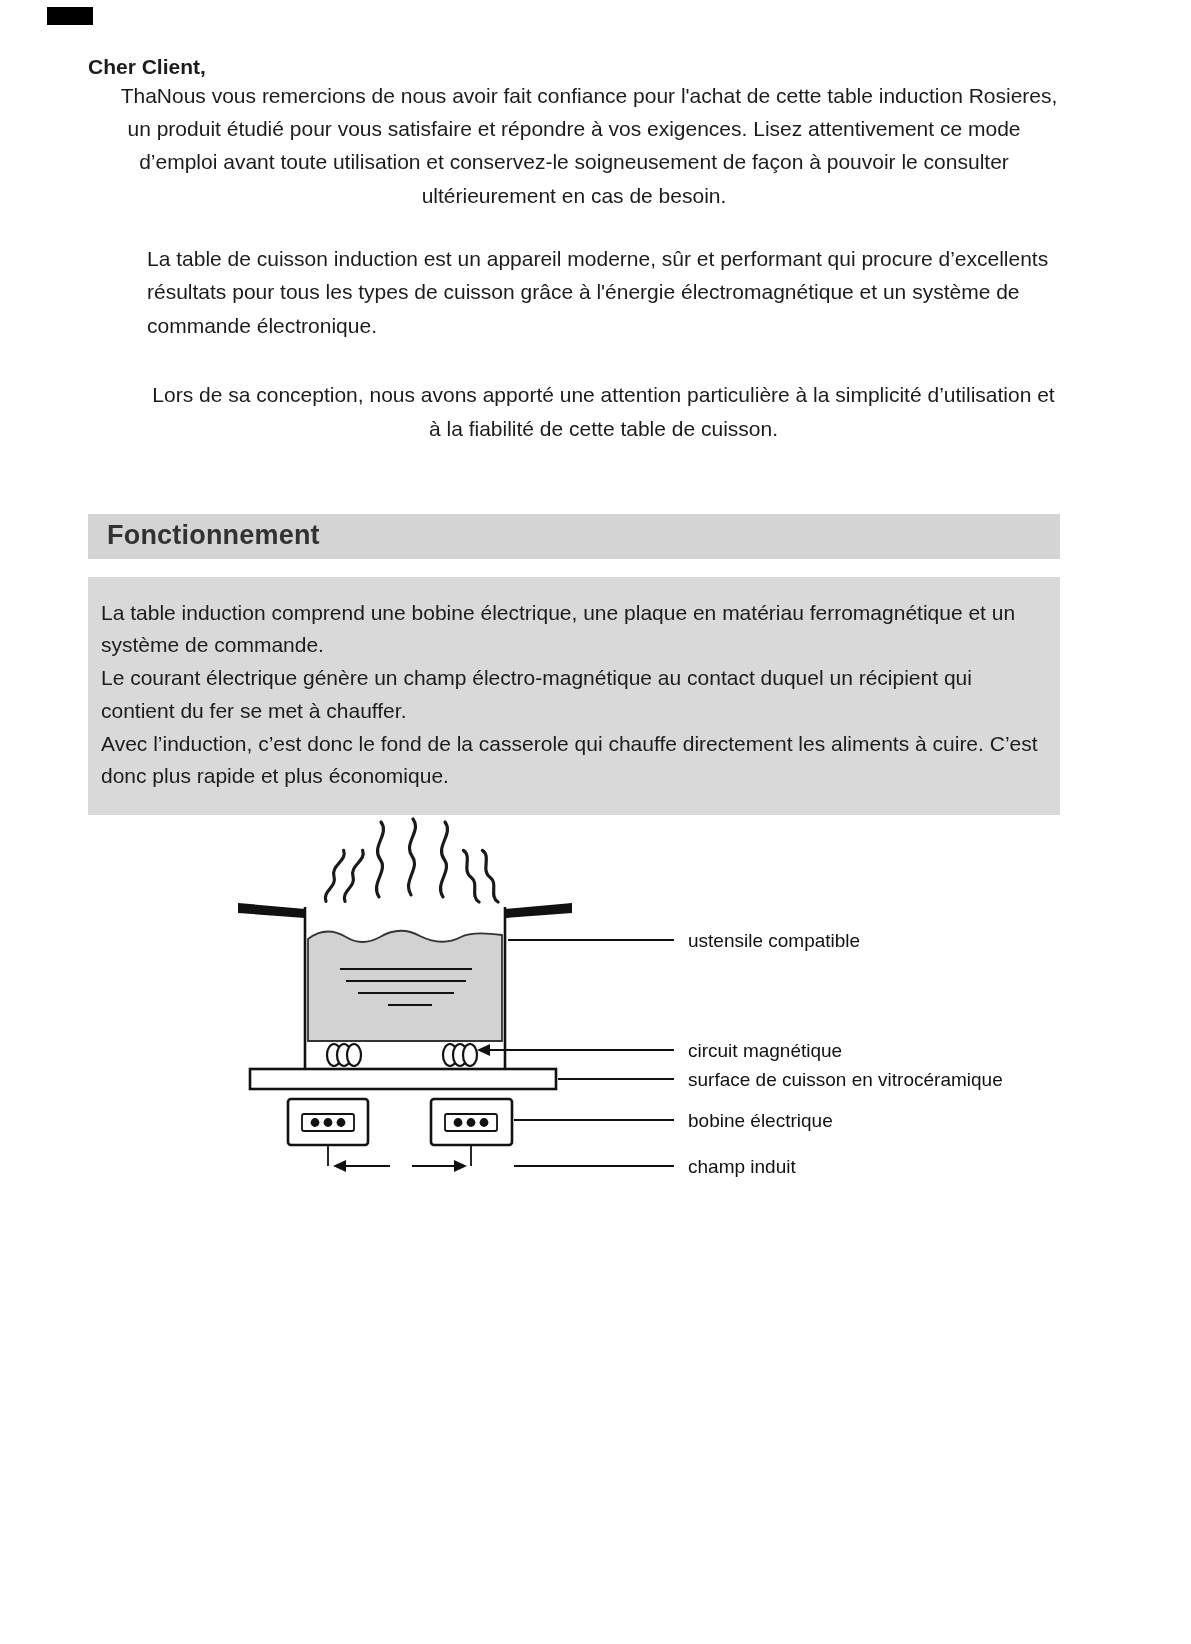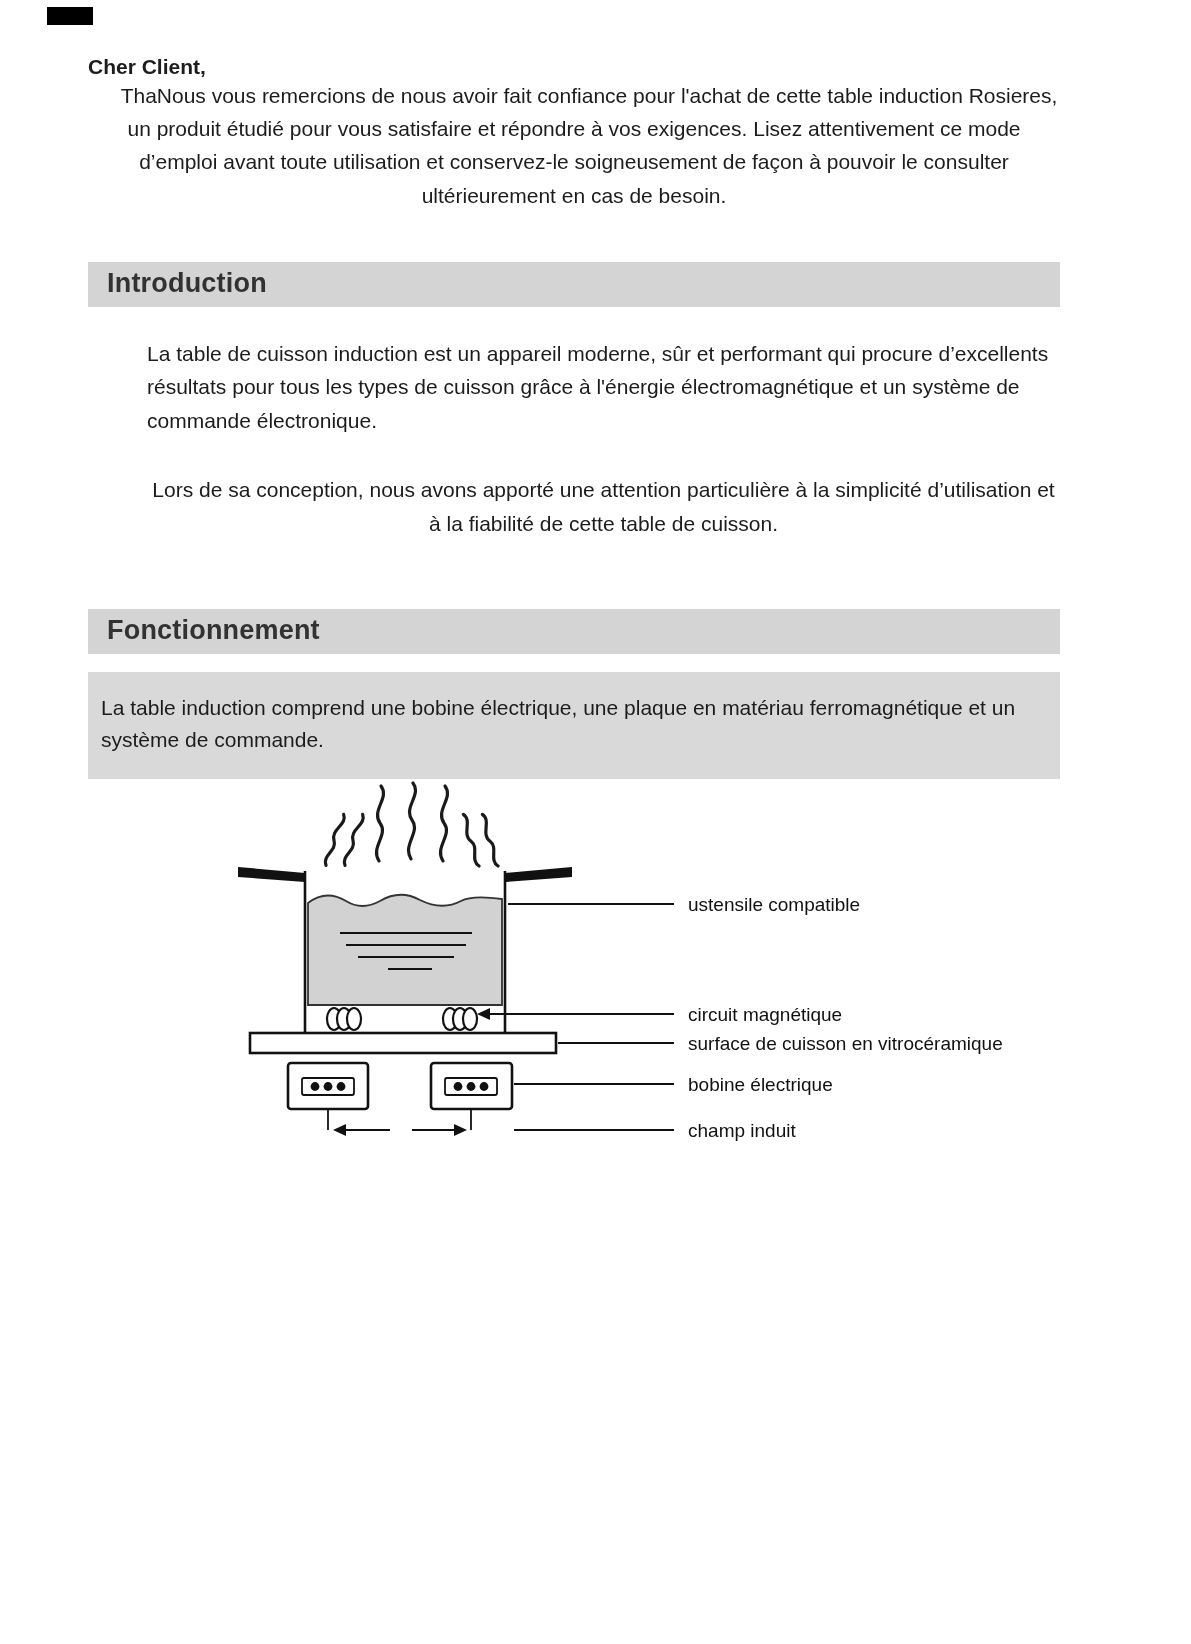--- a/index.html
+++ b/index.html
@@ -82,35 +82,34 @@
 
 <div class="page">
   <div class="corner-mark"></div>
 
   <div class="content">
 
     <p class="greeting">Cher Client,</p>
 
     <p class="intro-para">ThaNous vous remercions de nous avoir fait confiance pour l'achat de cette table induction Rosieres, un produit étudié pour vous satisfaire et répondre à vos exigences. Lisez attentivement ce mode d’emploi avant toute utilisation et conservez-le soigneusement de façon à pouvoir le consulter ultérieurement en cas de besoin.</p>
 
-    <div class="section-bar">
-      <h2 class="section-title">Introduction</h2>
-    </div>
 
     <div class="section-paras">
       <p class="body-para">La table de cuisson induction  est un appareil moderne, sûr et  performant  qui procure d’excellents résultats pour tous les types de cuisson grâce à l'énergie  électromagnétique  et un système de commande électronique.</p>
       <p class="body-para">Lors de sa conception, nous avons apporté une attention particulière à la simplicité d’utilisation et à la fiabilité de cette table de cuisson.</p>
     </div>
 
     <div class="section-bar mt-lg">
       <h2 class="section-title">Fonctionnement</h2>
     </div>
 
     <div class="gray-block">
       <p>La table induction comprend une bobine électrique, une plaque en matériau ferromagnétique et un système de commande.</p>
+      <p>Le courant électrique génère un champ électro-magnétique au contact duquel un récipient qui contient du fer se met à chauffer.</p>
+      <p>Avec l’induction, c’est donc le fond de la casserole qui chauffe directement les aliments à cuire. C’est donc plus rapide et plus économique.</p>
     </div>
 
     <div class="diagram-wrap">
       <svg width="1010" height="380" viewBox="0 0 1010 380">
 
         <g stroke="#1a1a1a" stroke-width="3.2" fill="none" stroke-linecap="round">
           <path d="M247 32 c 7 9 -8 18 -1 28 c 6 9 -7 17 0 26" transform="rotate(18 247 60)"></path>
           <path d="M266 32 c 7 9 -8 18 -1 28 c 6 9 -7 17 0 26" transform="rotate(18 266 60)"></path>
           <path d="M293 5 c 9 12 -10 24 -1 37 c 9 12 -10 24 -1 38"></path>
           <path d="M325 2 c 9 12 -10 24 -1 37 c 9 12 -10 25 -1 39"></path>

